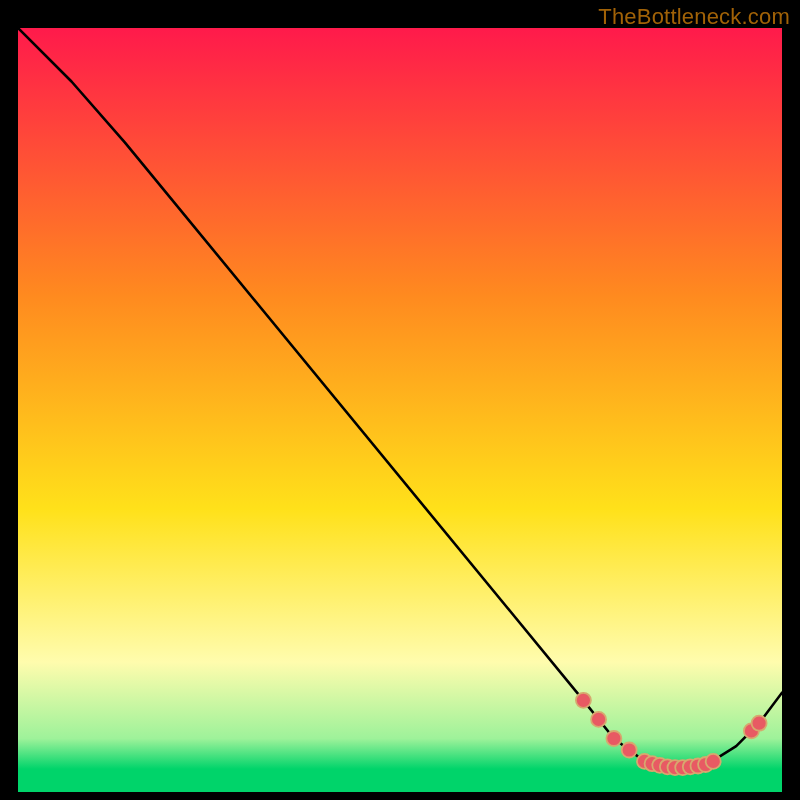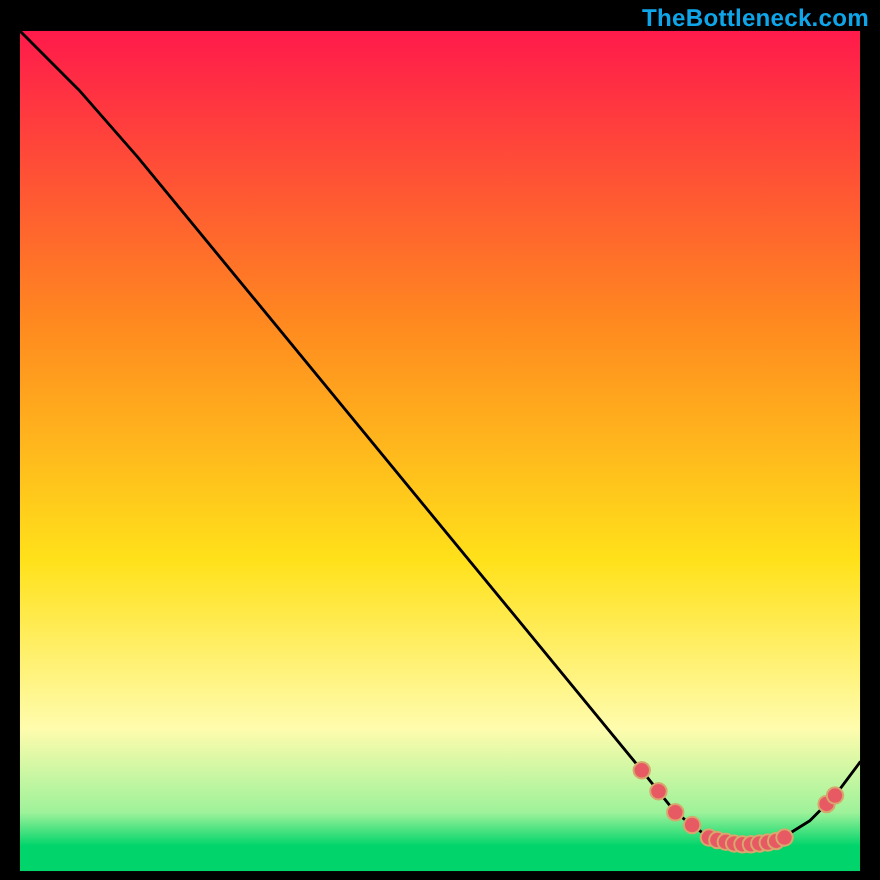--- a/index.html
+++ b/index.html
@@ -14,23 +14,23 @@
   .frame {
     position: relative;
     width: 800px;
     height: 800px;
     background: #000;
   }
   .watermark {
     position: absolute;
     top: 4px;
     right: 10px;
-    color: #0ea5e9;
+    color: #a16207;
     font-size: 22px;
-    font-weight: 700;
+    font-weight: 400;
     letter-spacing: 0.2px;
     user-select: none;
   }
   .plot-area {
     position: absolute;
     left: 18px;
     top: 28px;
     width: 764px;
     height: 764px;
   }

